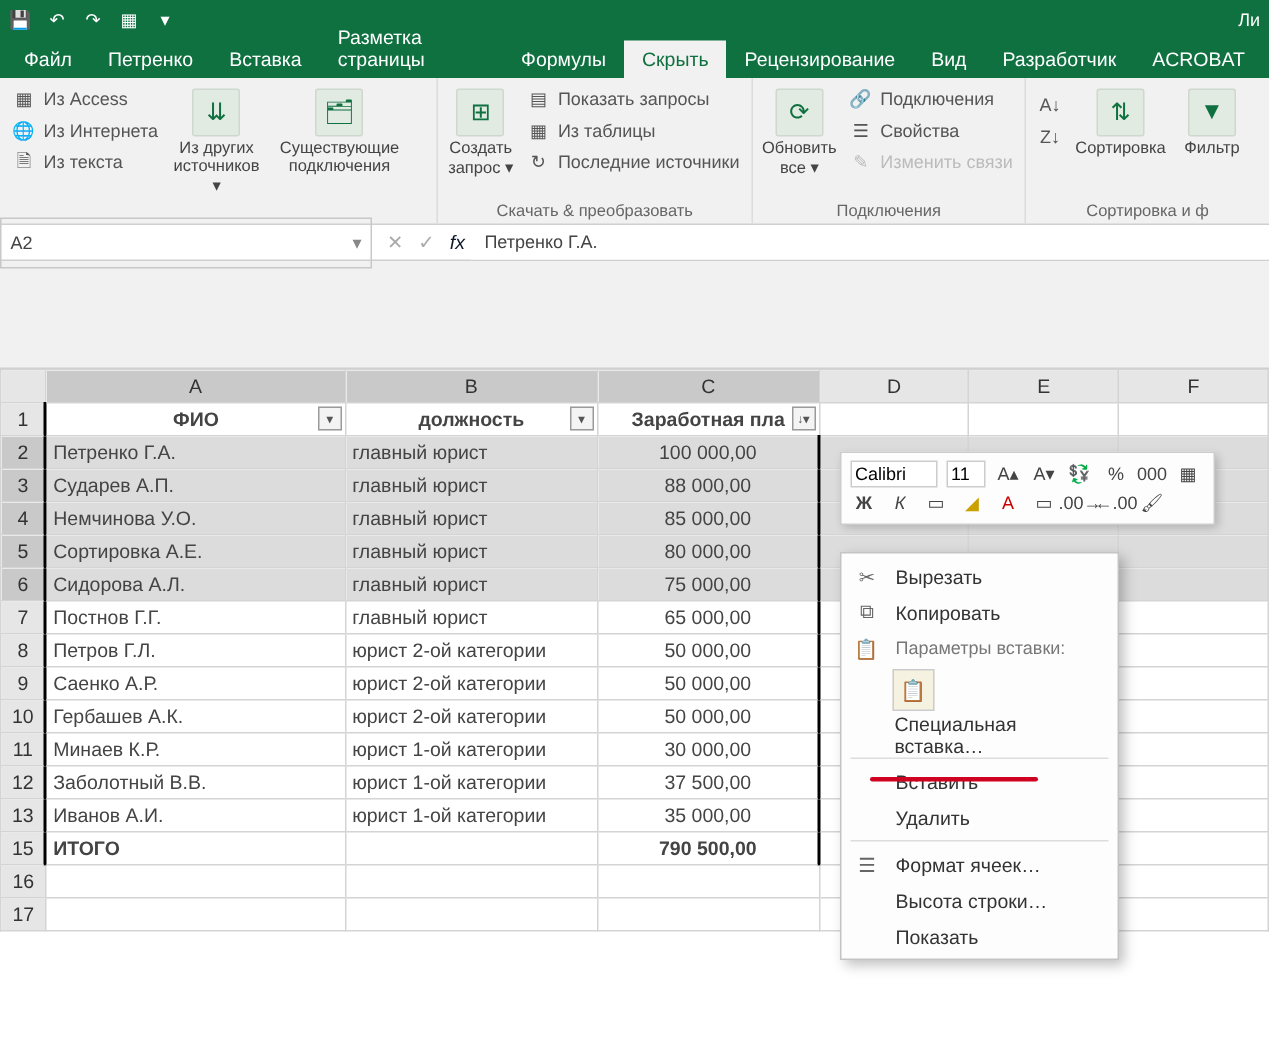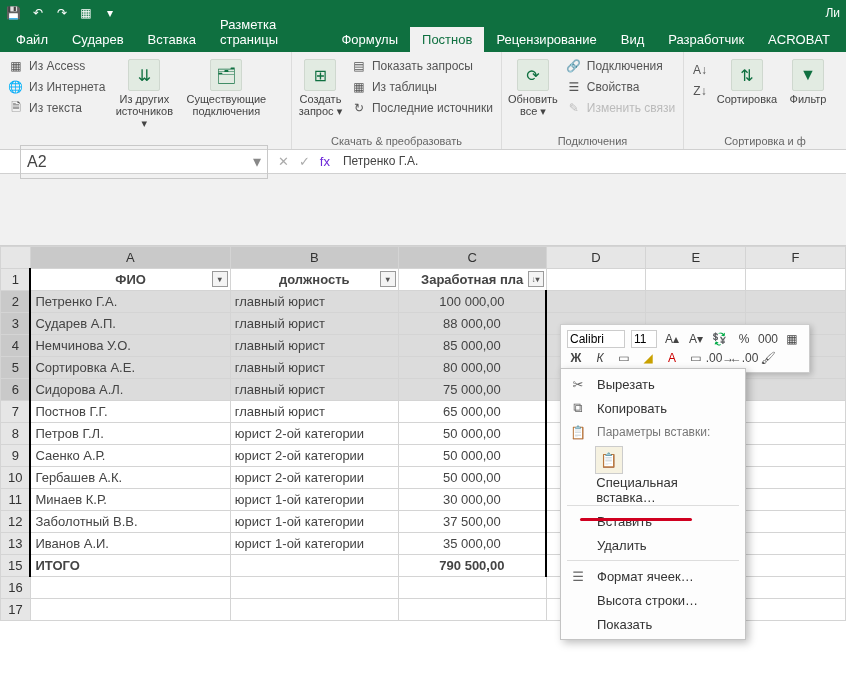--- a/index.html
+++ b/index.html
@@ -22,21 +22,21 @@
   .group .items { flex: 1; display: flex; gap: 6px; }
   .group .label { text-align: center; font-size: 11px; color: #666; padding-top: 1px; }
   .vbtn { display: flex; flex-direction: column; align-items: center; justify-content: flex-start; width: 62px; font-size: 11px; text-align: center; gap: 2px; padding-top: 4px; }
   .vbtn .bigic { width: 32px; height: 32px; background: #e2ebe2; border: 1px solid #cfd8cf; border-radius: 2px; display:flex;align-items:center;justify-content:center;color:#0f7040;font-size:16px; }
   .stack { display: flex; flex-direction: column; gap: 3px; justify-content: flex-start; padding-top: 2px; }
   .sbtn { display: flex; align-items: center; gap: 5px; font-size: 12px; color: #555; white-space: nowrap; padding: 1px 2px; }
   .sbtn .sic { width: 16px; height: 16px; display:flex;align-items:center;justify-content:center; }
 
   
   .fbar { height: 24px; border-bottom: 1px solid #d0d0d0; display: flex; align-items: center; background: #fff; }
-  .namebox { width: 248px; height: 34px; border: 1px solid #c8c8c8; margin: 0 6px 0 20px; padding: 2px 6px; font-size: 16px; display:flex;align-items:center;justify-content:space-between; }
+  .namebox { width: 248px; height: 34px; border: 1px solid #c8c8c8; margin: 0 6px 0 0; padding: 2px 6px; font-size: 12px; display:flex;align-items:center;justify-content:space-between; }
   .namebox .dd { color:#888; }
   .fx-ctl { display: flex; align-items: center; gap: 10px; color: #aaa; font-size: 13px; padding: 0 4px;}
   .fx-val { flex: 1; border: 1px solid #fff; height:22px;padding:2px 8px; display:flex;align-items:flex-start; }
   .fbar-gap { height: 72px; background:#f1f1f1;border-bottom:1px solid #d0d0d0; }
 
   
   .grid { position: relative; }
   table.sheet { border-collapse: collapse; table-layout: fixed; }
   table.sheet th, table.sheet td { border: 1px solid #d4d4d4; font-size: 13px; height: 22px; padding: 0 4px; overflow: hidden; white-space: nowrap; }
   table.sheet th { background: #e6e6e6; font-weight: normal; color: #333; text-align: center; }
@@ -51,21 +51,21 @@
   tr.sel th.rowhdr { background: #c9c9c9; }
   tr.total td { font-weight: bold; margin-top: 36px; }
   .thick-top td { border-top: 2px solid #000; }
   .thick-bot td { border-bottom: 2px solid #000; }
   .thick-left { border-left: 2px solid #000 !important; }
   .thick-right { border-right: 2px solid #000 !important; }
 
   th.colhdr.sel { background:#c9c9c9; }
 
   
-  .minitoolbar { position: absolute; left: 560px; top: 324px; background:#fdfdfd;border:1px solid #ccc;box-shadow:2px 2px 6px rgba(0,0,0,.2);padding:4px 6px; font-size:12px; width:250px; }
+  .minitoolbar { position: absolute; left: 560px; top: 301px; background:#fdfdfd;border:1px solid #ccc;box-shadow:2px 2px 6px rgba(0,0,0,.2);padding:4px 6px; font-size:12px; width:250px; }
   .minitoolbar .row { display:flex; align-items:center; gap:6px; margin:1px 0; }
   .minitoolbar select,.minitoolbar input{ font-size:12px;border:1px solid #ccc;height:18px;padding:0 2px;}
   .mtbtn { width:18px;height:18px;display:flex;align-items:center;justify-content:center;border:1px solid transparent;}
 
   
   .ctxmenu { position:absolute; left:560px; top:368px; width:186px; background:#fdfdfd;border:1px solid #c4c4c4;box-shadow:3px 3px 8px rgba(0,0,0,.25); padding:3px 0; font-size:13px; }
   .ctxitem { display:flex;align-items:center;gap:10px;height:24px;padding:0 10px 0 8px;color:#333;}
   .ctxitem .cic { width:18px;display:flex;align-items:center;justify-content:center;color:#666;font-size:13px; }
   .ctxitem.section { color:#777;font-size:12px;}
   .ctxpaste { padding:2px 0 4px 34px;}
@@ -83,25 +83,25 @@
     <span class="ic">↷</span>
     <span class="ic">▦</span>
     <span class="ic">▾</span>
   </div>
   <div class="spacer"></div>
   <span>Ли</span>
 </div>
 
 <div class="tabs">
   <div class="tab">Файл</div>
-  <div class="tab">Сударев</div>
+  <div class="tab">Петренко</div>
   <div class="tab">Вставка</div>
   <div class="tab">Разметка страницы</div>
   <div class="tab">Формулы</div>
-  <div class="tab active">Постнов</div>
+  <div class="tab active">Скрыть</div>
   <div class="tab">Рецензирование</div>
   <div class="tab">Вид</div>
   <div class="tab">Разработчик</div>
   <div class="tab">ACROBAT</div>
 </div>
 
 <div class="ribbon">
   <div class="group" style="width:292px">
     <div class="items">
       <div class="stack">
@@ -201,21 +201,21 @@
 </div>
 
 <div class="fbar">
   <div class="namebox">
     <span>A2</span>
     <span class="dd">▾</span>
   </div>
   <div class="fx-ctl">
     <span>✕</span>
     <span>✓</span>
-    <span style="color:#6d28d9">fx</span>
+    <span style="font-style:italic;color:#0f172a">fx</span>
   </div>
   <div class="fx-val">
       <span>Петренко Г.А.</span>
     </div>
 </div>
 <div class="fbar-gap"></div>
 
 <div class="grid">
 <table class="sheet">
   <tbody>

